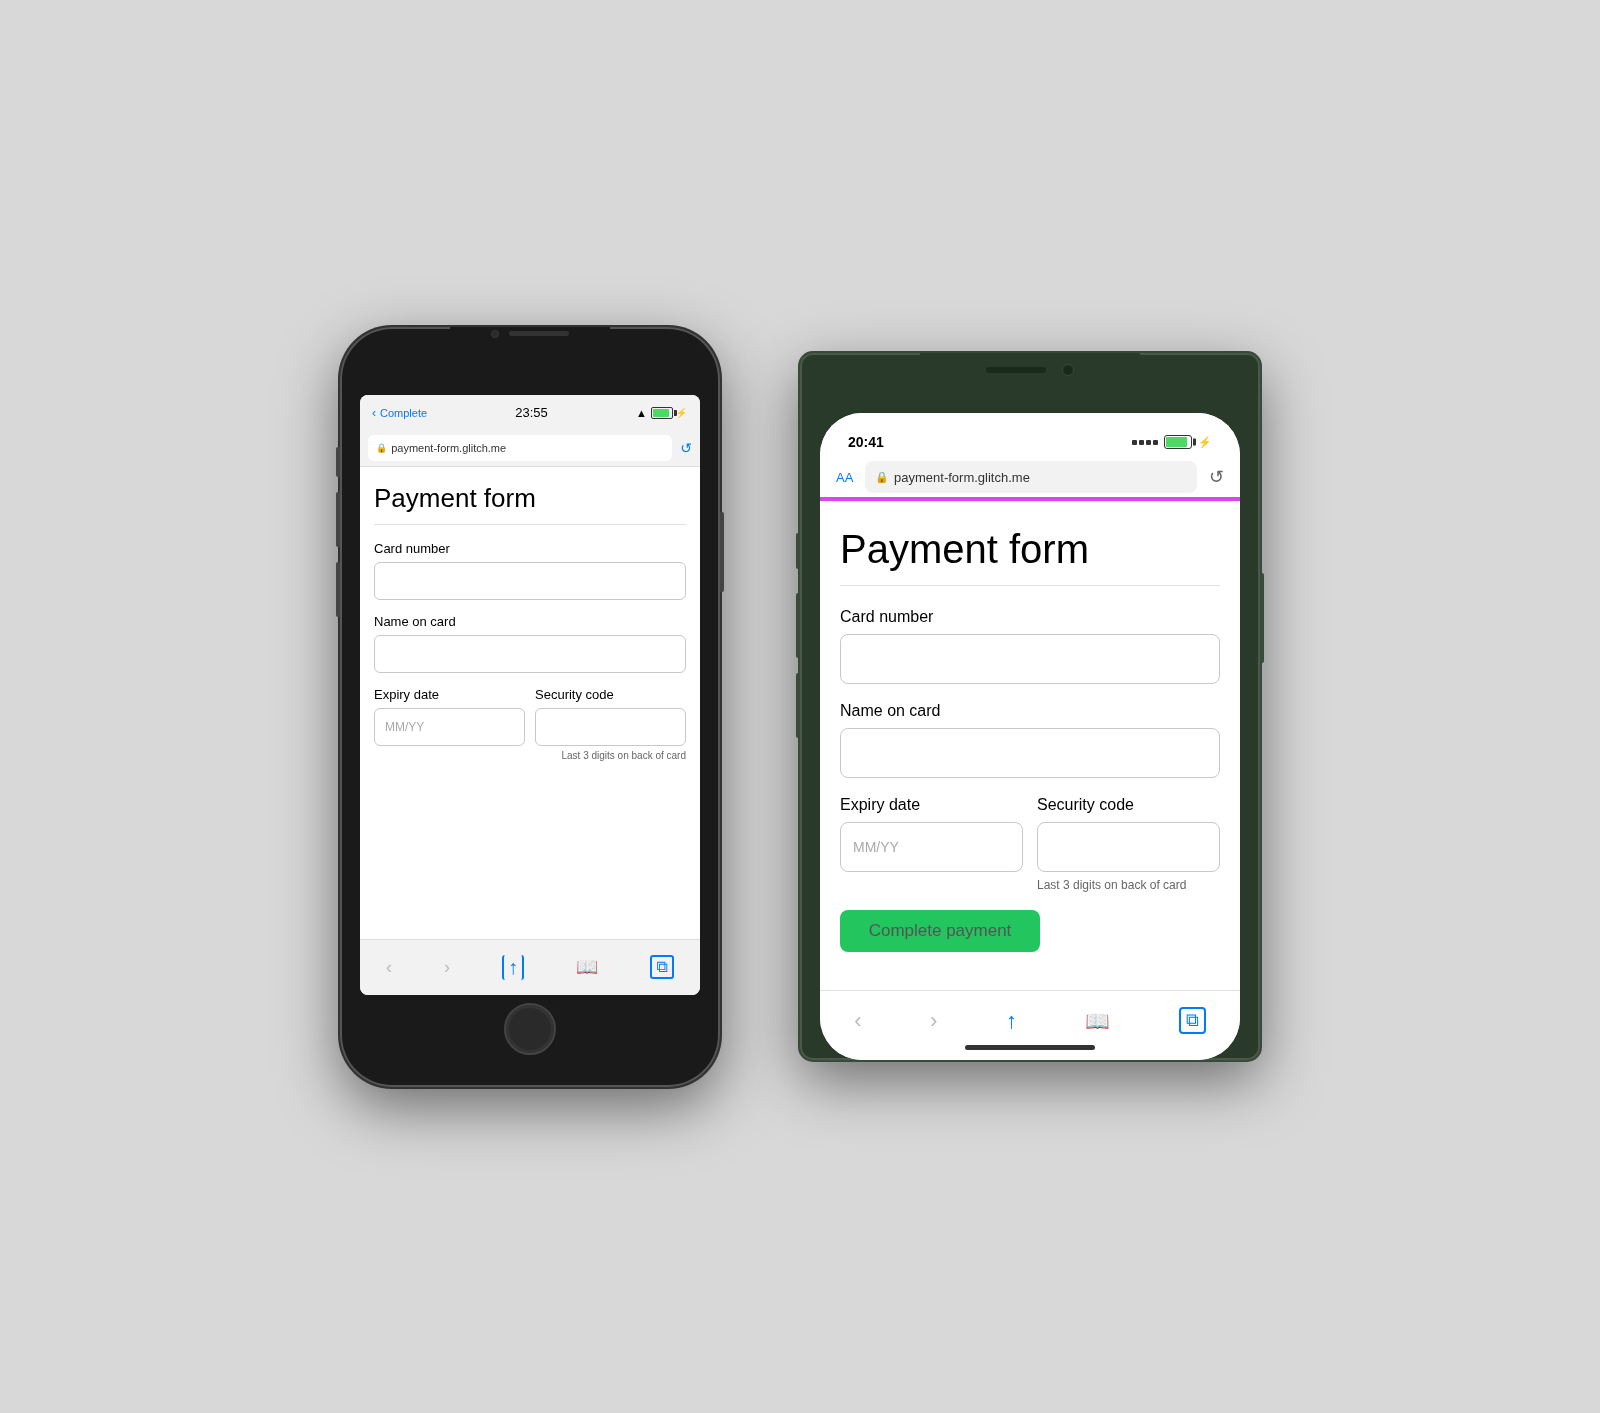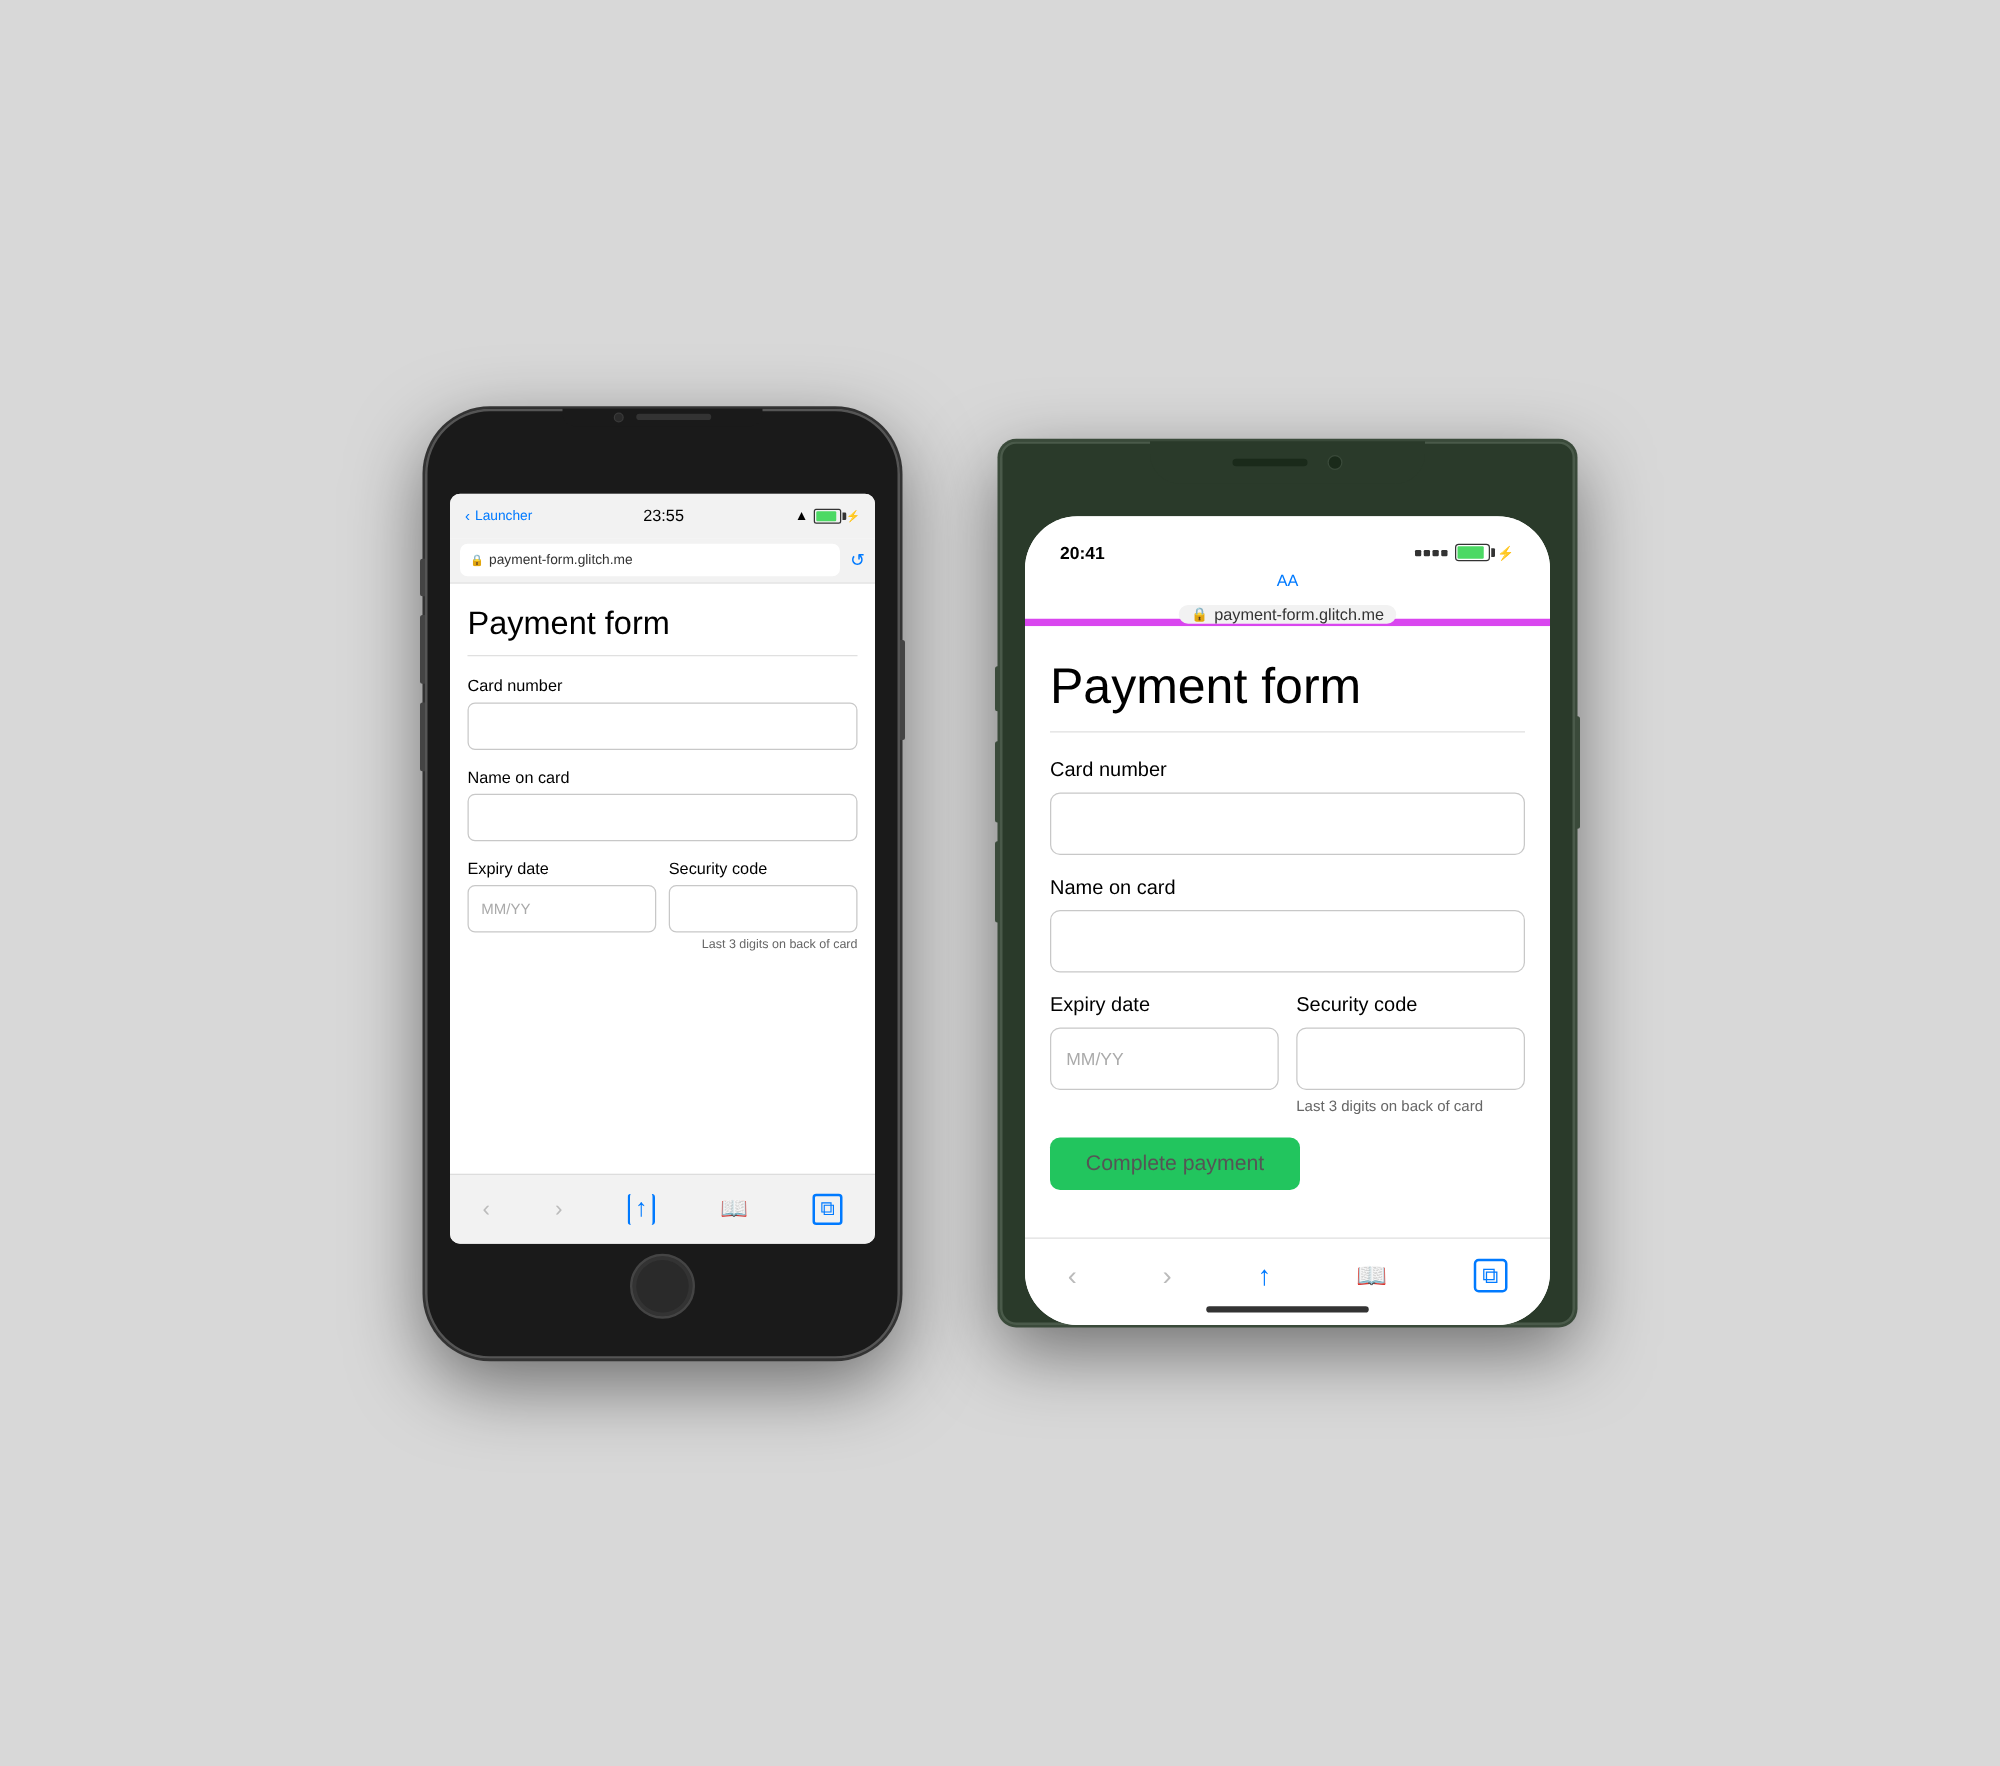--- a/index.html
+++ b/index.html
@@ -379,22 +379,21 @@
       border-radius: 1px;
     }
     .phone2-address-bar {
       height: 44px;
       background: white;
       display: flex;
       align-items: center;
       padding: 0 16px;
       gap: 12px;
       flex-shrink: 0;
-      border-bottom: 6px solid #d946ef;
-      flex-direction: column;
+      border-bottom: 4px solid #d946ef;
     }
     .aa-text { font-size: 13px; color: #007aff; font-weight: 400; }
     .address-input-large {
       flex: 1;
       height: 32px;
       background: #f2f2f2;
       border-radius: 8px;
       display: flex;
       align-items: center;
       padding: 0 10px;
@@ -492,21 +491,21 @@
   <div class="side-button-left"></div>
   <div class="side-button-left2"></div>
   <div class="side-button-left3"></div>
   <div class="side-button-right"></div>
 
   <div class="phone1-screen-wrapper">
 
     <div class="phone1-status-bar">
       <div class="phone1-status-left">
         <span style="font-size:12px;color:#007aff">‹</span>
-        <span style="color:#007aff;font-size:11px">Launcher</span>
+        <span style="color:#007aff;font-size:11px">Complete</span>
       </div>
       <div class="phone1-status-center">23:55</div>
       <div class="phone1-status-right">
         <span style="font-size:11px">▲</span>
         <div class="battery-icon-small">
           <div class="fill"></div>
         </div>
         <span style="font-size:9px">⚡</span>
       </div>
     </div>

